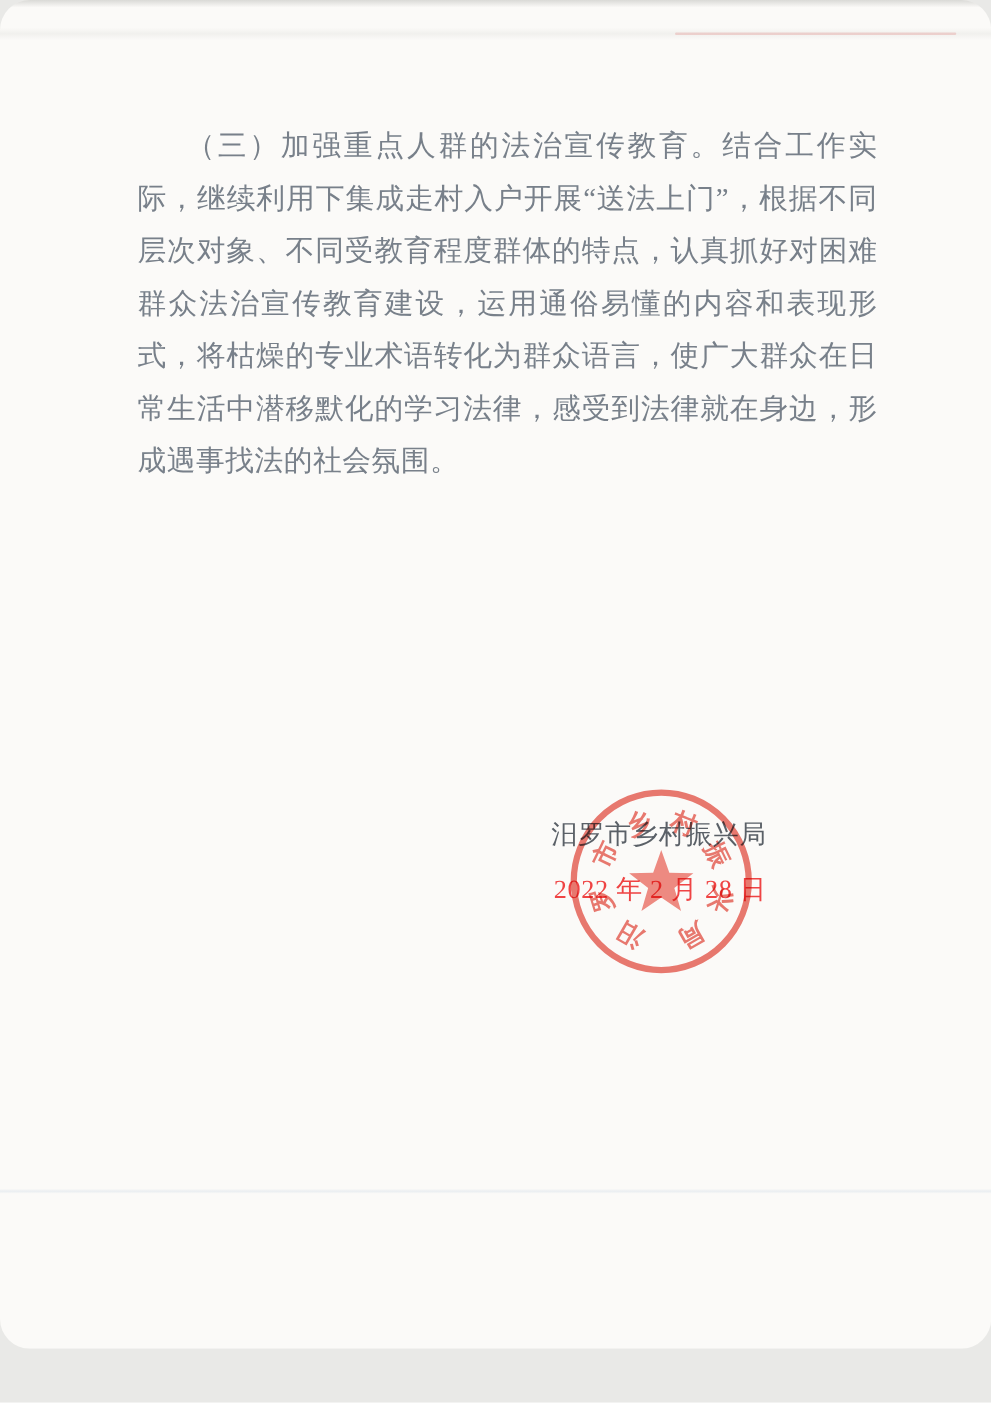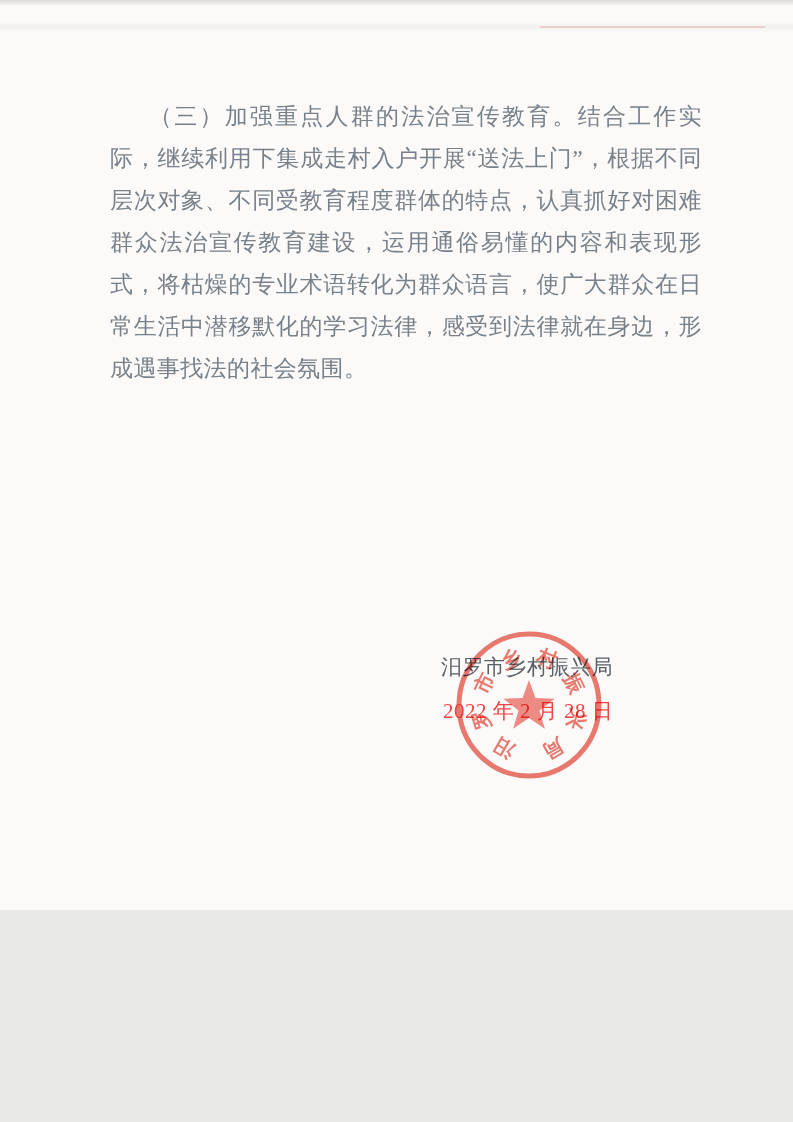--- a/index.html
+++ b/index.html
@@ -4,24 +4,25 @@
 <style>
   html, body {
     margin: 0;
     padding: 0;
     background: #e9e9e7;
     font-family: "Liberation Serif", "DejaVu Serif", serif;
   }
   .page {
     position: relative;
     width: 793px;
-    height: 910px;
+    height: 1079px;
     margin: 0 auto;
     background: #fbfaf8;
     overflow: hidden;
+    border-radius: 24px;
   }
   
   .scan-edge-top {
     position: absolute;
     left: 0; top: 0;
     width: 100%; height: 6px;
     background: linear-gradient(to bottom, rgba(190,190,186,0.55), rgba(190,190,186,0));
   }
   .scan-streak-gray {
     position: absolute;

